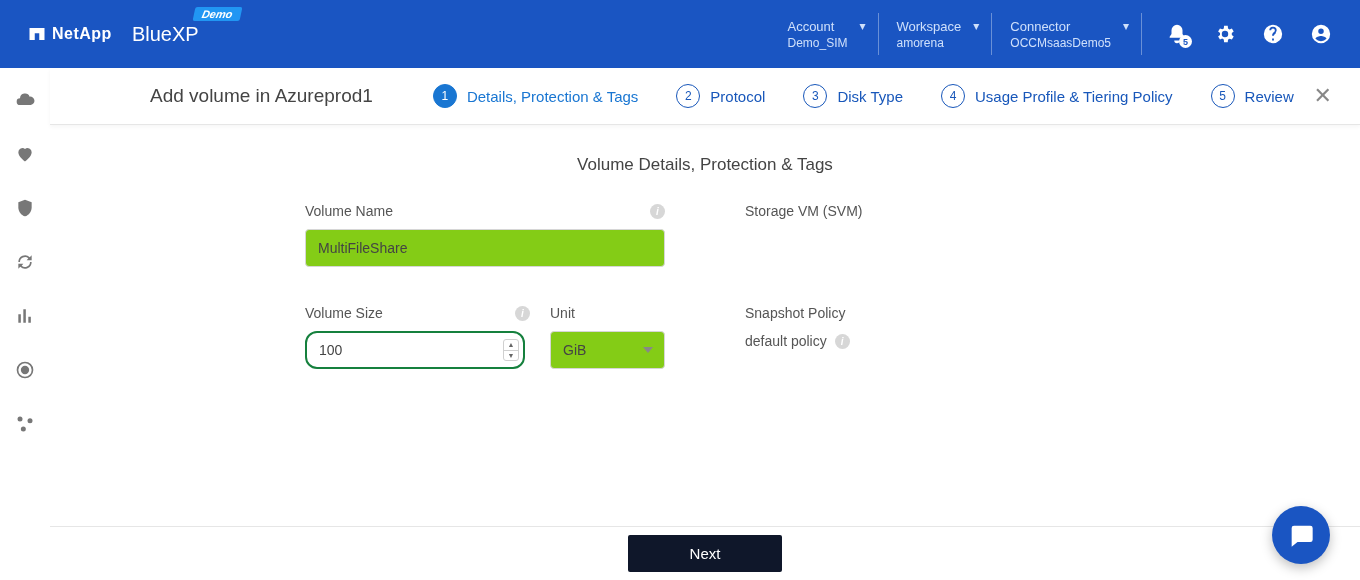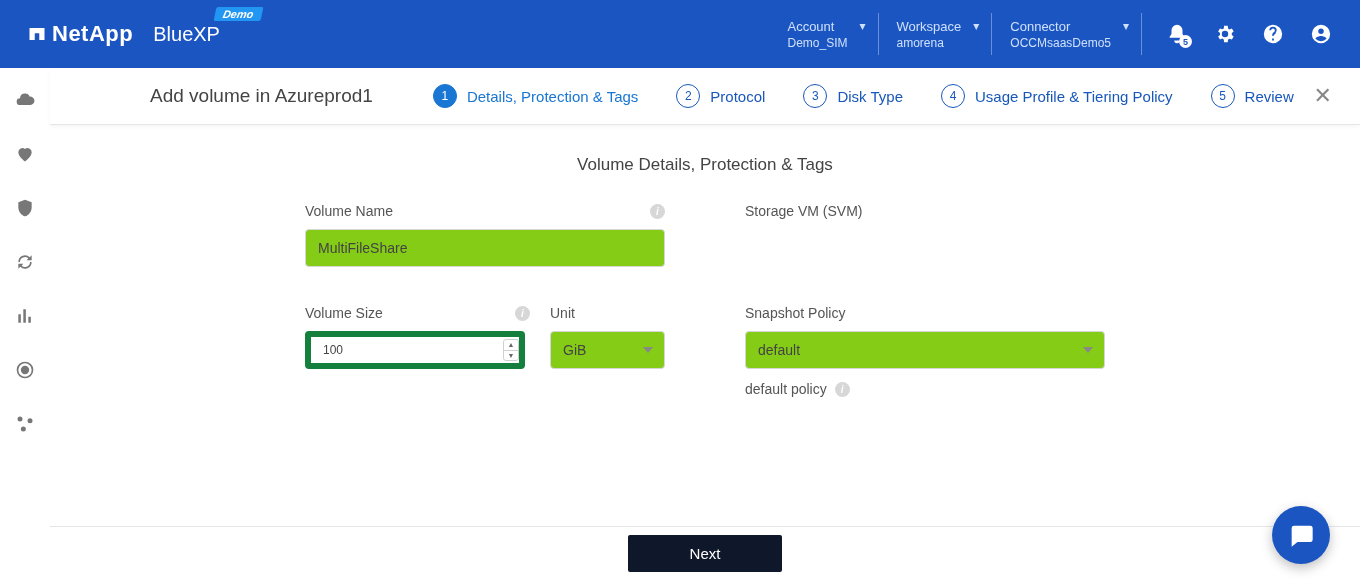--- a/index.html
+++ b/index.html
@@ -12,21 +12,21 @@
       background: #1a55c2;
       color: #fff;
       display: flex;
       align-items: center;
       padding: 0 28px;
       position: relative;
       flex-shrink: 0;
     }
     .logo-block { display: flex; align-items: center; }
     .logo-icon { width: 18px; height: 18px; margin-right: 6px; }
-    .logo-text { font-size: 22px; font-weight: 700; letter-spacing: .5px; }
+    .logo-text { font-size: 16px; font-weight: 700; letter-spacing: .5px; }
     .product-name { font-size: 20px; font-weight: 400; margin-left: 20px; position: relative; }
     .demo-badge {
       position: absolute;
       top: -16px;
       right: -42px;
       background: #2196f3;
       color: #fff;
       font-size: 11px;
       font-style: italic;
       font-weight: 600;
@@ -138,21 +138,21 @@
       background: #84cc16;
     }
     .select-input { appearance: none; -webkit-appearance: none; position: relative; }
     .select-wrap { position: relative; }
     .select-wrap::after {
       content: ""; position: absolute; right: 12px; top: 16px;
       width: 0;height: 0;border-left:5px solid transparent;border-right:5px solid transparent;border-top:6px solid #888;
       pointer-events:none;
     }
     .num-input-wrap { position: relative; width: 220px; }
-    .num-input { width: 100%; height: 38px; border:6px solid #15803d; border-radius:4px; padding:0 28px 0 12px; font-size:12px; color:#444; }
+    .num-input { width: 100%; height: 38px; border:2px solid #15803d; border-radius:12px; padding:0 28px 0 12px; font-size:14px; color:#444; }
     .num-spinner {
       position:absolute; right:6px; top:50%; transform:translateY(-50%);
       width:16px;height:22px;border:1px solid #d0d0d0;border-radius:3px;
       display:flex;flex-direction:column;
     }
     .num-spinner div {flex:1;display:flex;align-items:center;justify-content:center;font-size:7px;color:#666;line-height:1;}
     .num-spinner div:first-child {border-bottom:1px solid #d0d0d0;}
 
     .size-row { display: flex; gap: 20px; align-items: center; }
     .unit-block { width: 115px; }
@@ -360,25 +360,20 @@
                   </select>
                 </div>
               </div>
             </div>
           </div>
 
           <div>
             <div class="field-label">
                 <span>Snapshot Policy</span>
               </div>
-            <div class="select-wrap">
-              <select class="select-input">
-                <option>default</option>
-              </select>
-            </div>
             <div class="note">
               <span>default policy</span>
               <span class="info-icon">i</span>
             </div>
           </div>
 
         </div>
       </div>
 
       <div class="footer">

